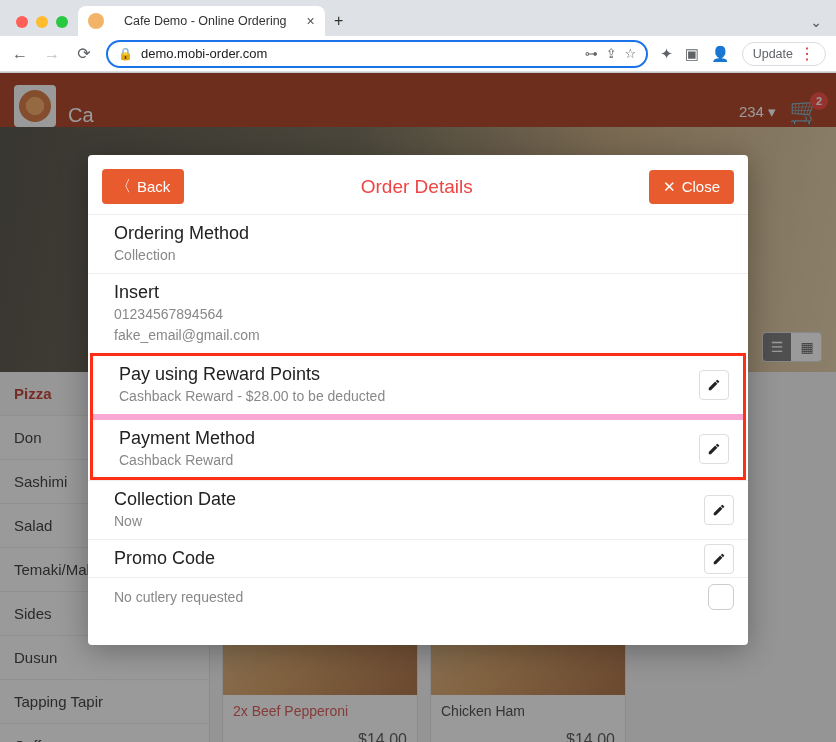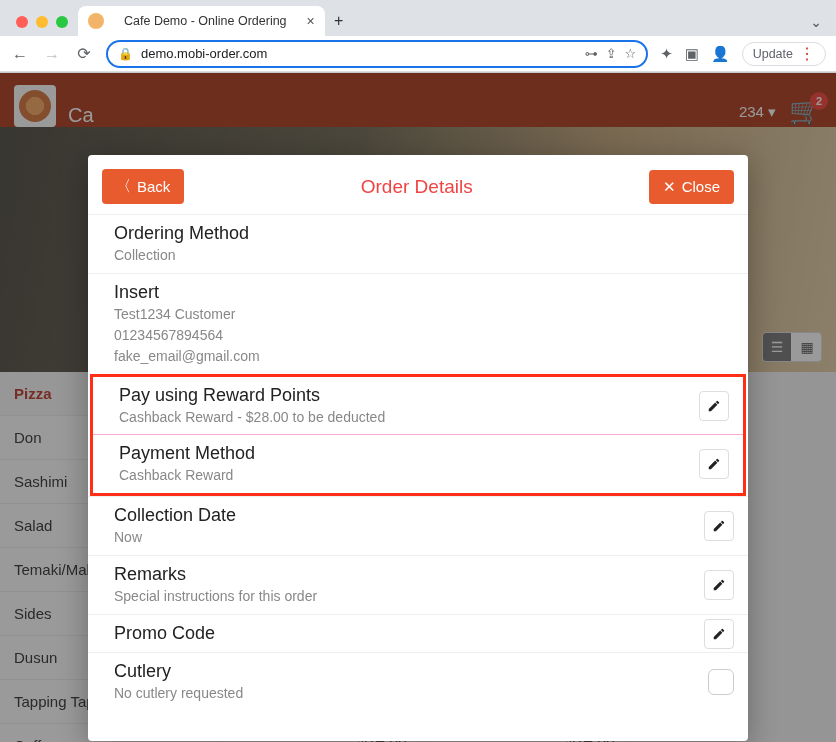--- a/index.html
+++ b/index.html
@@ -206,21 +206,21 @@
   }
   .cutlery-check{
     position:absolute; right:14px; top:50%; transform:translateY(-50%);
     width:26px;height:26px; border:1px solid #ccc; border-radius:6px; background:#fff;
   }
 
   .highlight-box{
     border:3px solid #ff2e17;
     margin:0 2px;
   }
-  .highlight-box .section{ border-top:1px solid #f9a8d4; }
+  .highlight-box .section{ border-top:6px solid #f9a8d4; }
   .highlight-box .section:first-child{ border-top:none; }
 
   .modal-footer{
     display:flex; justify-content:flex-end; padding:14px 14px 0;
   }
 
   svg.pencil{ width:14px;height:14px; }
 </style>
 </head>
 <body>
@@ -340,21 +340,20 @@
       </button>
     </div>
 
     <div class="section">
       <div class="sec-title">Ordering Method</div>
       <div class="sec-sub">Collection</div>
     </div>
 
     <div class="section">
       <div class="sec-title">Insert</div>
-      <div class="sec-sub">Test1234 Customer</div>
       <div class="sec-sub">01234567894564</div>
       <div class="sec-sub">fake_email@gmail.com</div>
     </div>
 
     <div class="highlight-box">
       <div class="section">
         <div class="sec-title">Pay using Reward Points</div>
         <div class="sec-sub">Cashback Reward - $28.00 to be deducted</div>
         <button class="edit-btn">
           <svg class="pencil" viewBox="0 0 24 24">
@@ -376,41 +375,31 @@
     <div class="section">
       <div class="sec-title">Collection Date</div>
       <div class="sec-sub">Now</div>
       <button class="edit-btn">
         <svg class="pencil" viewBox="0 0 24 24">
             <path fill="#222" d="M3 17.25V21h3.75L17.81 9.94l-3.75-3.75L3 17.25zM20.71 7.04a1 1 0 0 0 0-1.41l-2.34-2.34a1 1 0 0 0-1.41 0l-1.83 1.83 3.75 3.75 1.83-1.83z"></path>
           </svg>
       </button>
     </div>
 
-    <div class="section">
-      <div class="sec-title">Remarks</div>
-      <div class="sec-sub">Special instructions for this order</div>
-      <button class="edit-btn">
-        <svg class="pencil" viewBox="0 0 24 24">
-            <path fill="#222" d="M3 17.25V21h3.75L17.81 9.94l-3.75-3.75L3 17.25zM20.71 7.04a1 1 0 0 0 0-1.41l-2.34-2.34a1 1 0 0 0-1.41 0l-1.83 1.83 3.75 3.75 1.83-1.83z"></path>
-          </svg>
-      </button>
-    </div>
 
     <div class="section">
       <div class="sec-title">Promo Code</div>
       <button class="edit-btn">
         <svg class="pencil" viewBox="0 0 24 24">
             <path fill="#222" d="M3 17.25V21h3.75L17.81 9.94l-3.75-3.75L3 17.25zM20.71 7.04a1 1 0 0 0 0-1.41l-2.34-2.34a1 1 0 0 0-1.41 0l-1.83 1.83 3.75 3.75 1.83-1.83z"></path>
           </svg>
       </button>
     </div>
 
     <div class="section">
-      <div class="sec-title">Cutlery</div>
       <div class="sec-sub">No cutlery requested</div>
       <div class="cutlery-check"></div>
     </div>
 
     <div class="modal-footer">
       
     </div>
   </div>
 </div>
 

